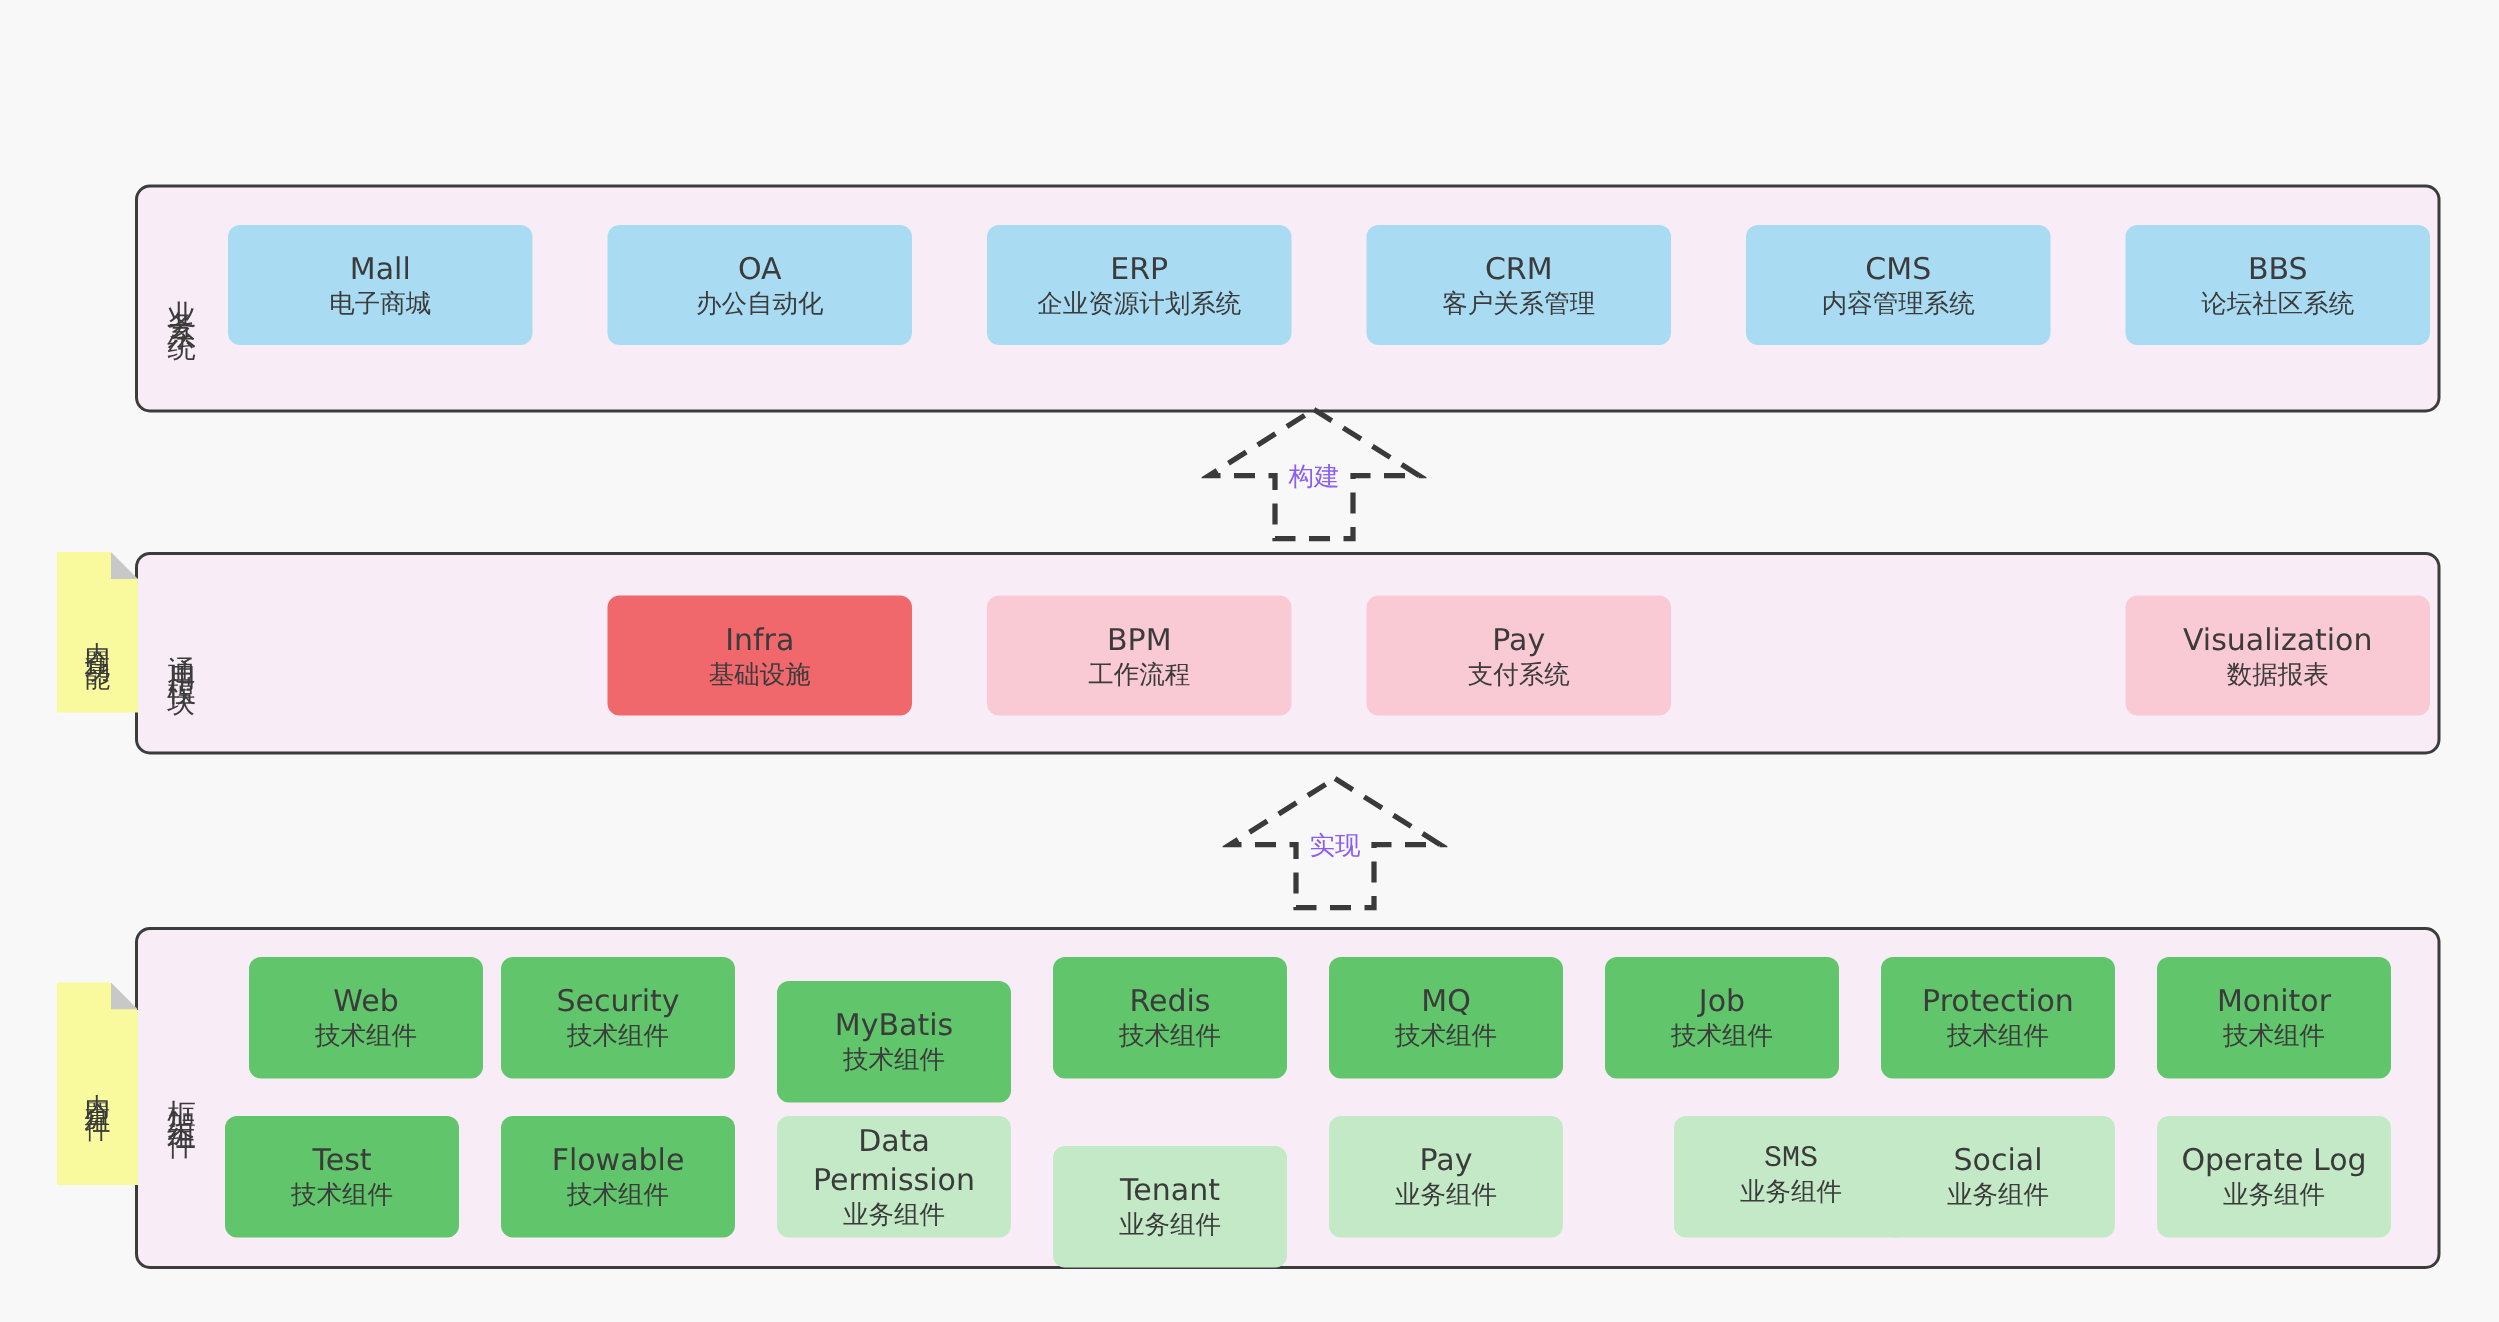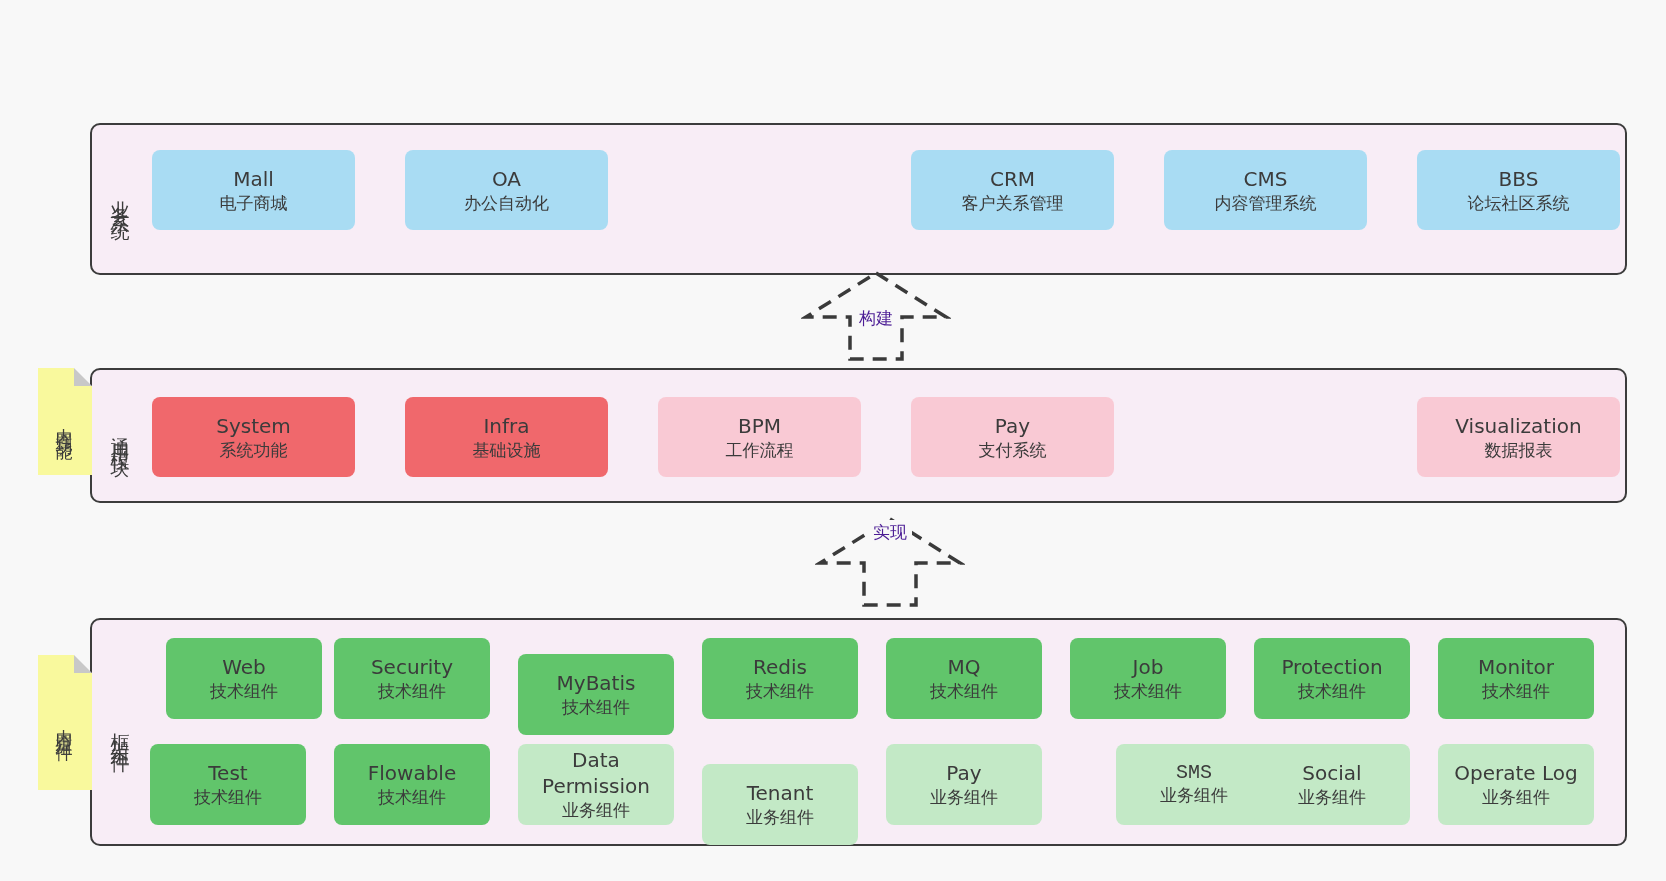--- a/index.html
+++ b/index.html
@@ -54,40 +54,44 @@
   #sticky-components { left:38px; top:655px; height:135px; }
   .sticky .vtext {
     writing-mode:vertical-lr; text-orientation:upright;
     font-size:17px; letter-spacing:5px; color:#3b3b3b; padding-top:6px;
   }
   .sticky svg.fold { position:absolute; top:0; right:0; }
 
   svg.arrow { position:absolute; z-index:2; }
   .arrow-label {
     position:absolute; z-index:4; transform:translateX(-50%);
-    background:#f8f8f8; padding:0 5px; font-size:17px; color:#4c1d95;
+    background:#f8f8f8; padding:0 5px; font-size:17px; color:#8b5cf6;
     line-height:24px;
   }
 </style>
 </head>
 <body>
 
 <div id="canvas">
 
   <div class="layer" id="layer-business">
     <div class="vlabel">
       <span>业务系统</span>
     </div>
     <div class="box b6 blue" style="left:60px; top:25px;">
       <div class="en">Mall</div>
       <div class="zh">电子商城</div>
     </div>
     <div class="box b6 blue" style="left:313px; top:25px;">
       <div class="en">OA</div>
       <div class="zh">办公自动化</div>
+    </div>
+    <div class="box b6 blue" style="left:566px; top:25px;">
+      <div class="en">ERP</div>
+      <div class="zh">企业资源计划系统</div>
     </div>
     <div class="box b6 blue" style="left:819px; top:25px;">
       <div class="en">CRM</div>
       <div class="zh">客户关系管理</div>
     </div>
     <div class="box b6 blue" style="left:1072px; top:25px;">
       <div class="en">CMS</div>
       <div class="zh">内容管理系统</div>
     </div>
     <div class="box b6 blue" style="left:1325px; top:25px;">
@@ -105,24 +109,20 @@
     <svg class="fold" width="18" height="18">
       <polygon points="0,0 18,18 0,18" fill="#c8c8c8"></polygon>
     </svg>
     <span class="vtext">内置功能</span>
   </div>
 
   <div class="layer" id="layer-modules">
     <div class="vlabel">
       <span>通用模块</span>
     </div>
-    <div class="box b6 red" style="left:60px; top:27px;">
-      <div class="en">System</div>
-      <div class="zh">系统功能</div>
-    </div>
     <div class="box b6 red" style="left:313px; top:27px;">
       <div class="en">Infra</div>
       <div class="zh">基础设施</div>
     </div>
     <div class="box b6 pink" style="left:566px; top:27px;">
       <div class="en">BPM</div>
       <div class="zh">工作流程</div>
     </div>
     <div class="box b6 pink" style="left:819px; top:27px;">
       <div class="en">Pay</div>
@@ -130,21 +130,21 @@
     </div>
     <div class="box b6 pink" style="left:1325px; top:27px;">
       <div class="en">Visualization</div>
       <div class="zh">数据报表</div>
     </div>
   </div>
 
   <svg class="arrow" style="left:815px; top:516px;" width="150" height="92" viewBox="0 0 150 92">
     <path d="M75 3 L145 47 L101 47 L101 89 L49 89 L49 47 L5 47 Z" fill="none" stroke="#3a3a3a" stroke-width="3.5" stroke-dasharray="14 9"></path>
   </svg>
-  <div class="arrow-label" style="left:890px; top:520px;">实现</div>
+  <div class="arrow-label" style="left:890px; top:552px;">实现</div>
 
   <div class="sticky" id="sticky-components">
     <svg class="fold" width="18" height="18">
       <polygon points="0,0 18,18 0,18" fill="#c8c8c8"></polygon>
     </svg>
     <span class="vtext">内置组件</span>
   </div>
 
   <div class="layer" id="layer-components">
     <div class="vlabel">

